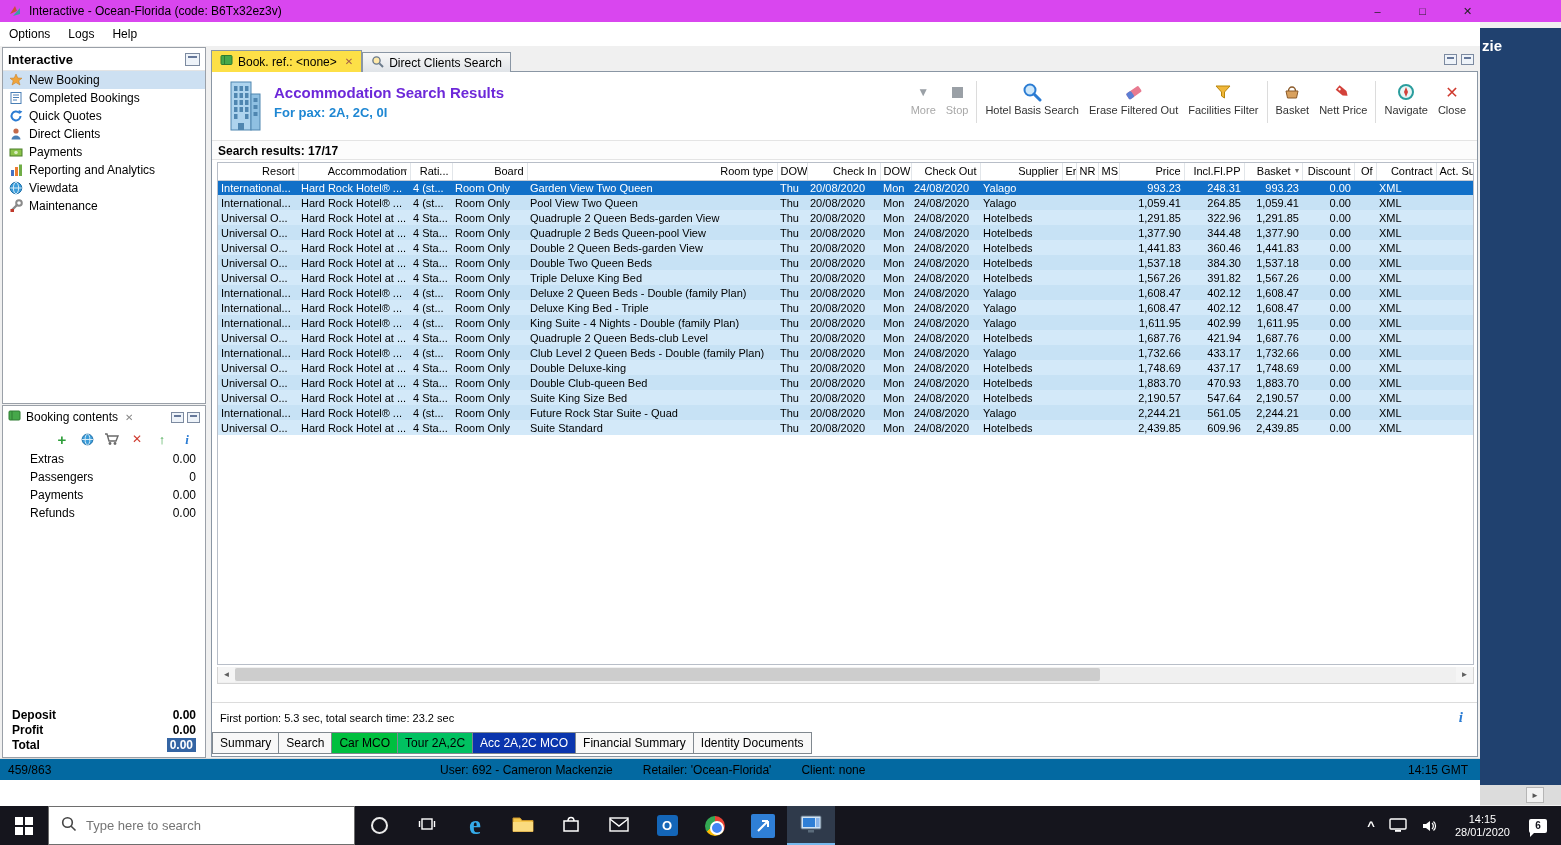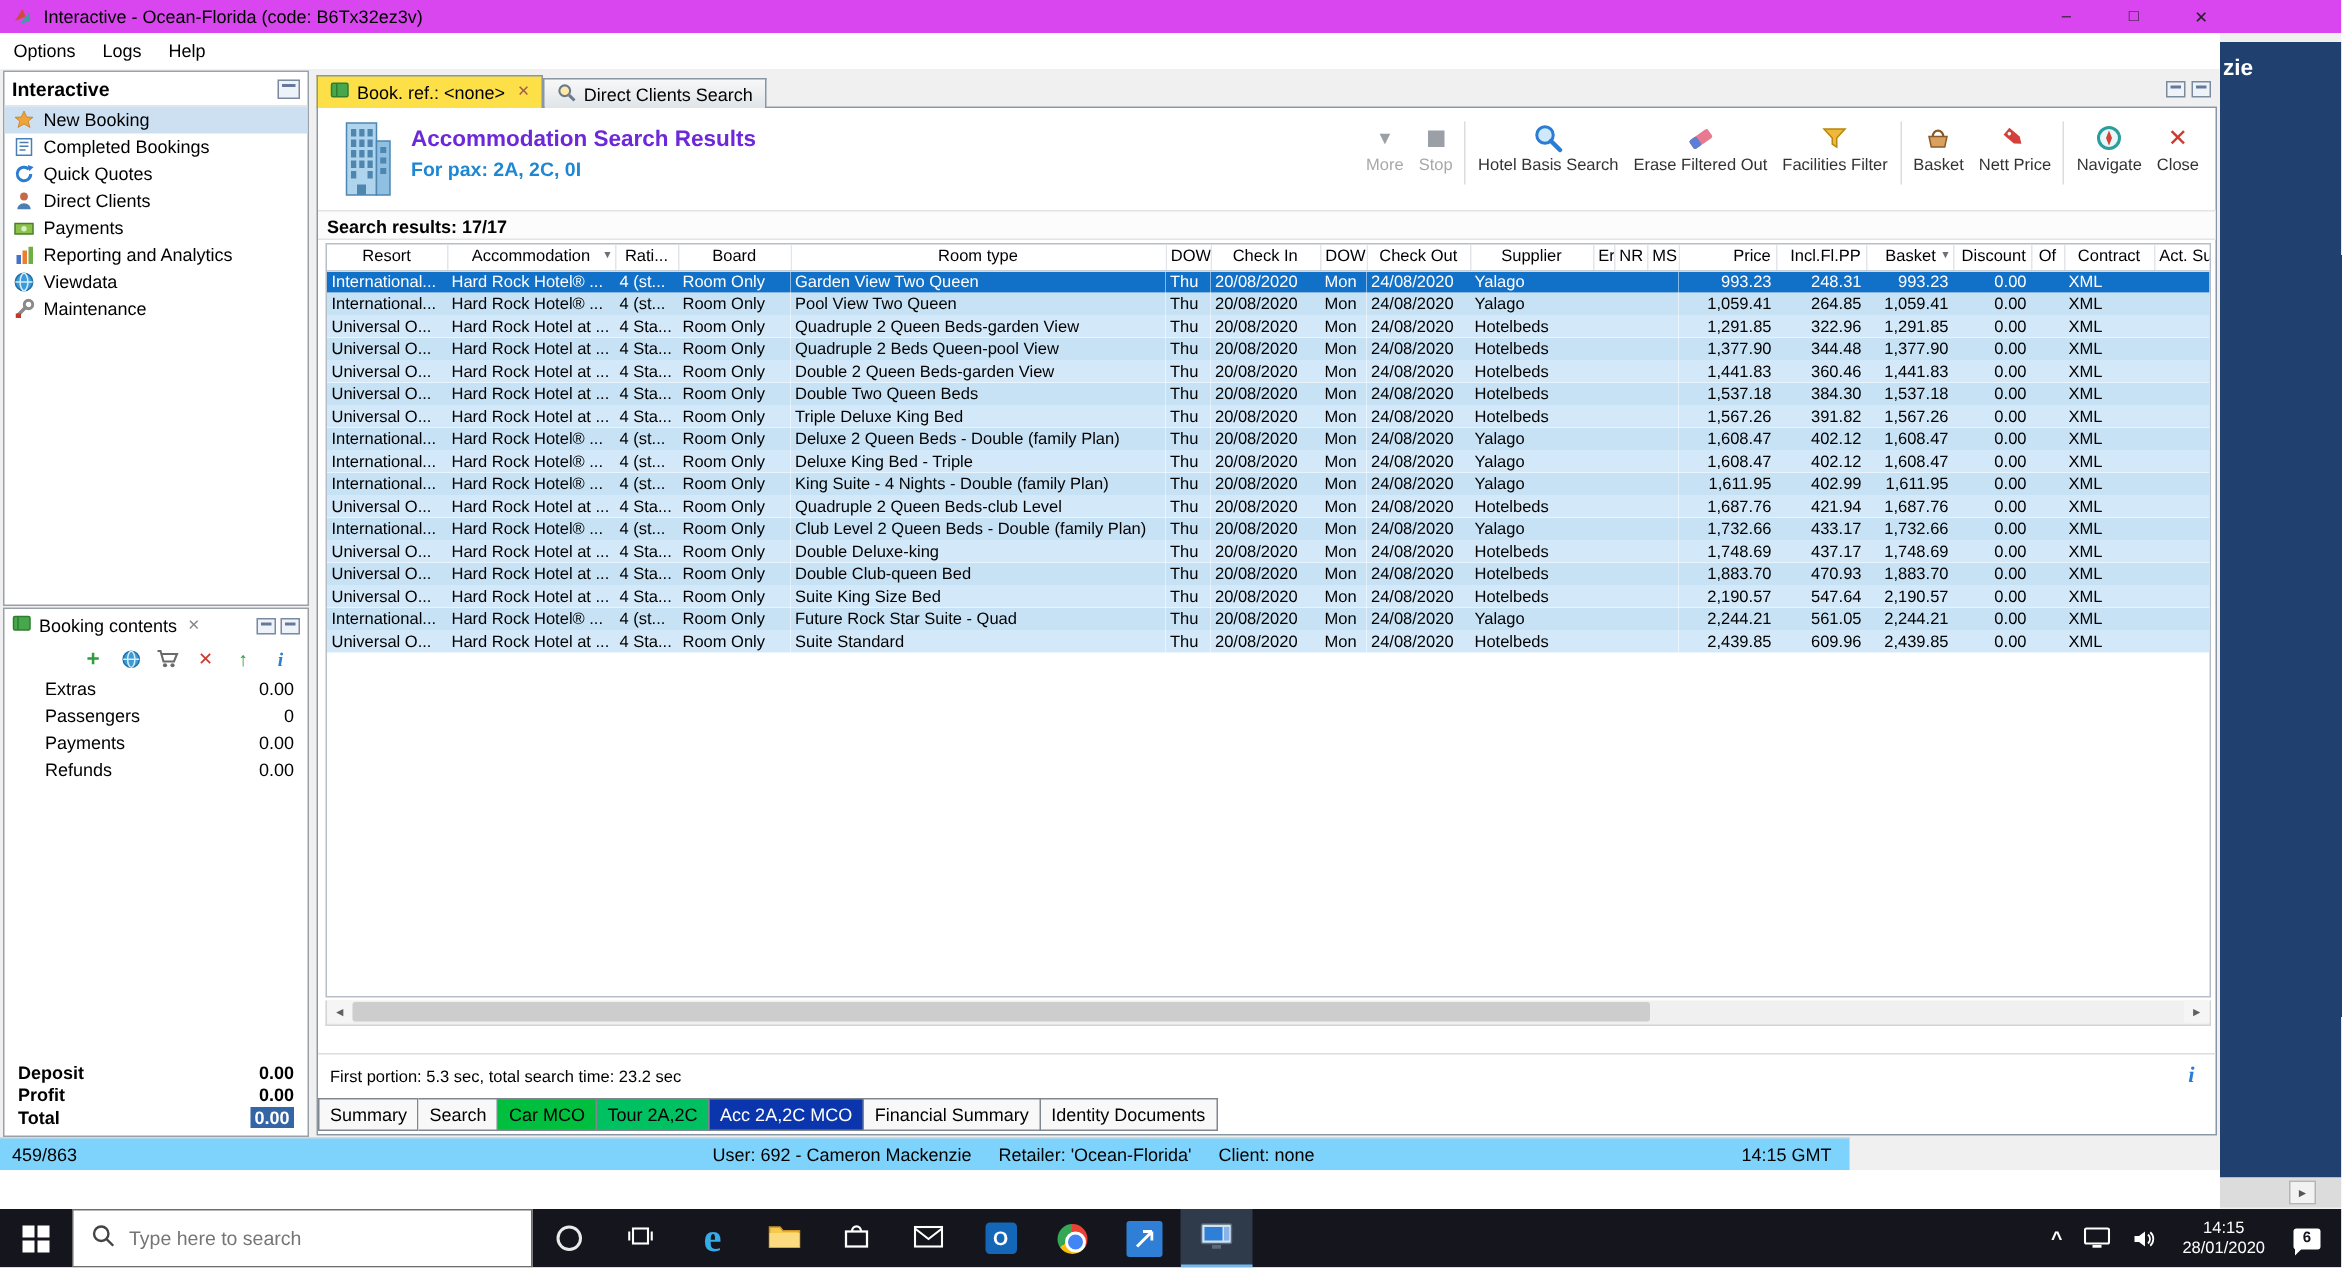--- a/index.html
+++ b/index.html
@@ -70,21 +70,21 @@
 .tb-item.disabled{color:#a8a8a8;}
 .tb-sep{width:1px;background:#dcdcdc;height:42px;margin:1px 3px;}
 .stop-sq{width:11px;height:11px;background:#9aa0a6;display:inline-block;}
 .more-gl{color:#9aa0a6;font-size:12px;}
 .close-gl{color:#cf3a2e;font-weight:bold;font-size:16px;}
 .results-bar{position:absolute;left:0;top:68px;width:100%;height:20px;border-top:1px solid #e4e4e4;border-bottom:1px solid #e4e4e4;font-weight:bold;font-size:12px;padding:3px 6px;background:#fcfcfc;}
 
 
 .table-wrap{position:absolute;left:5px;top:90px;width:1257px;height:503px;border:1px solid #b8bec8;overflow:hidden;background:#fff;}
 table.grid{border-collapse:collapse;table-layout:fixed;width:1255px;font-size:11px;}
-.grid th{height:17px;font-weight:normal;text-align:center;padding:1px 3px;border-right:1px solid #e2e6ea;border-bottom:1px solid #c6ccd4;background:#fff;white-space:nowrap;overflow:hidden;position:relative;cursor:default;}
+.grid th{height:17px;font-weight:normal;text-align:right;padding:1px 3px;border-right:1px solid #e2e6ea;border-bottom:1px solid #c6ccd4;background:#fff;white-space:nowrap;overflow:hidden;position:relative;cursor:default;}
 .grid th.num{text-align:right;}
 .th-icon{position:absolute;right:1px;top:4px;font-size:7px;color:#707070;}
 .grid td{height:15px;padding:0 3px;white-space:nowrap;overflow:hidden;cursor:default;}
 .grid td.num{text-align:right;}
 .grid tbody tr:nth-child(odd){background:#d3e9f9;}
 .grid tbody tr:nth-child(even){background:#c7e2f5;}
 .grid tbody tr.selected{background:#1170c8;color:#fff;}
 
 .hscroll{position:absolute;left:5px;top:595px;width:1257px;height:17px;background:#f0f0f0;border:1px solid #d4d4d4;border-top:none;}
 .hs-btn{position:absolute;top:0;width:17px;height:15px;background:#f5f5f5;color:#606060;font-size:8px;display:flex;align-items:center;justify-content:center;cursor:default;}
@@ -93,23 +93,23 @@
 .hs-thumb{position:absolute;left:17px;top:1px;width:865px;height:13px;background:#cdcdcd;border-radius:2px;cursor:default;}
 
 .status-strip{position:absolute;left:0;top:630px;width:100%;height:30px;border-top:1px solid #dcdcdc;display:flex;align-items:center;padding:0 14px 0 8px;font-size:11px;}
 .info-i{margin-left:auto;color:#2b7cd3;font-family:"Liberation Serif",serif;font-style:italic;font-weight:bold;font-size:15px;}
 
 .btabs{position:absolute;left:0;bottom:2px;display:flex;align-items:flex-start;}
 .btab{border:1px solid #80888f;border-left:none;padding:3px 7px;font-size:12px;background:#f8f8f8;white-space:nowrap;cursor:default;}
 .btab:first-child{border-left:1px solid #80888f;}
 
 
-.app-statusbar{position:absolute;left:0;top:758px;width:1233px;height:22px;background:#7dd3fc;border-top:1px solid #d8d8d8;display:flex;align-items:center;font-size:12px;}
+.app-statusbar{position:absolute;left:0;top:758px;width:1480px;height:22px;background:#0369a1;border-top:1px solid #d8d8d8;display:flex;align-items:center;font-size:12px;}
 .sb-left{padding-left:8px;width:440px;}
-.sb-center{display:flex;gap:18px;margin-left:35px;}
+.sb-center{display:flex;gap:30px;}
 .sb-right{margin-left:auto;padding-right:12px;}
 .bottom-gap{position:absolute;left:0;top:780px;width:1480px;height:26px;background:#fff;}
 
 
 .taskbar{position:absolute;left:0;top:806px;width:1561px;height:39px;background:#15151d;display:flex;align-items:center;color:#fff;z-index:6;}
 .tk-btn{width:48px;height:39px;display:flex;align-items:center;justify-content:center;cursor:default;position:relative;}
 .tk-btn.active{background:rgba(140,190,240,.22);box-shadow:inset 0 -2px 0 #76b9ed;}
 .win-logo{display:grid;grid-template-columns:8px 8px;grid-gap:2px;}
 .win-logo i{width:8px;height:8px;background:#fff;}
 .tk-search{width:307px;height:39px;background:#fff;border:1px solid #6e6e6e;display:flex;align-items:center;gap:9px;padding-left:12px;}

